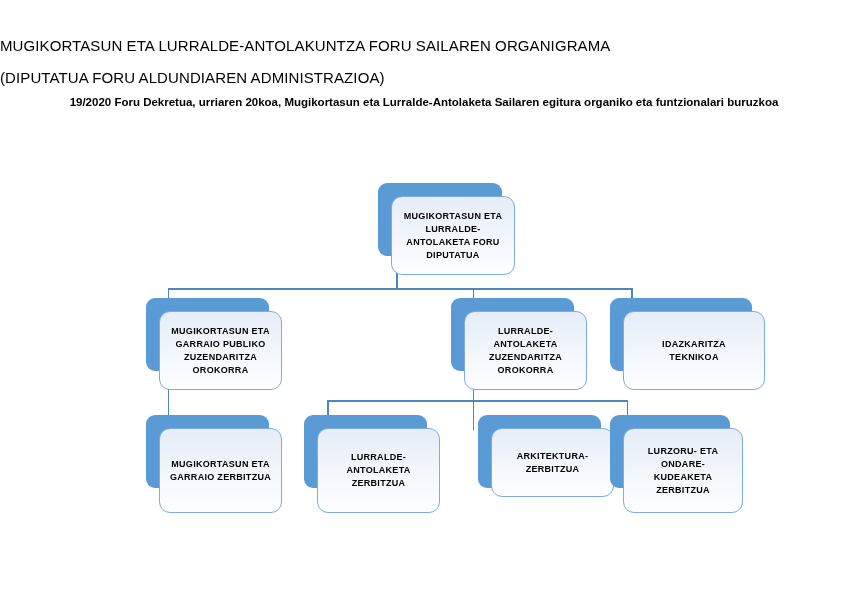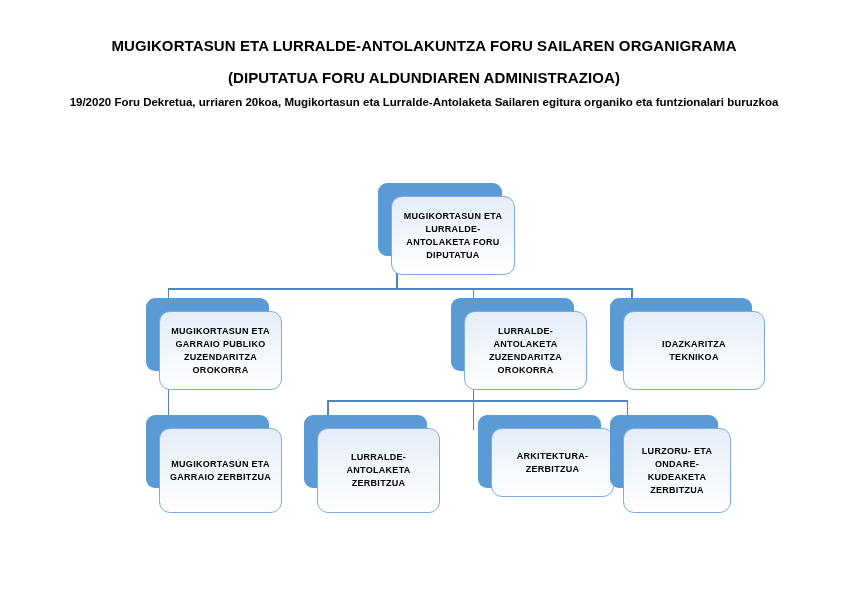--- a/index.html
+++ b/index.html
@@ -1,22 +1,22 @@
 <!DOCTYPE html>
 <html><head>
 <meta charset="utf-8">
 <style>
   html,body { margin:0; padding:0; background:#ffffff; }
   .page {
     position:relative; width:848px; height:599px; background:#ffffff;
     font-family:"Liberation Sans", sans-serif; overflow:hidden; color:#000;
   }
   .title-line {
-    position:absolute; left:0; right:0; text-align:center;
-    font-weight:bold; font-size:15px; letter-spacing:0.1px; color:#000;
+    position:absolute; left:0; right:0; 
+    font-weight:normal; font-size:15px; letter-spacing:0.1px; color:#000;
   }
   .decree {
     position:absolute; left:24px; right:24px; text-align:center;
     font-weight:bold; font-size:11.5px; line-height:17px; color:#000;
   }
   .conn { position:absolute; background:#4E86C2; }
   .node { position:absolute;margin-left:46px; }
   .node-shadow {
     position:absolute; left:-13px; top:-13px; width:100%; height:73px;
     background:#5B9BD5; border-radius:9px;
@@ -111,21 +111,21 @@
   </div>
 
   <div class="node" style="left:445px; top:428px; width:123px; height:69px;">
     <div class="node-shadow"></div>
     <div class="node-box">
       <span class="node-label">ARKITEKTURA-
 ZERBITZUA</span>
     </div>
   </div>
 
-  <div class="node" style="left:577px; top:428px; width:108px; height:85px;">
+  <div class="node" style="left:577px; top:428px; width:120px; height:85px;">
     <div class="node-shadow"></div>
     <div class="node-box">
       <span class="node-label">LURZORU- ETA
 ONDARE-
 KUDEAKETA
 ZERBITZUA</span>
     </div>
   </div>
 
 </div>

